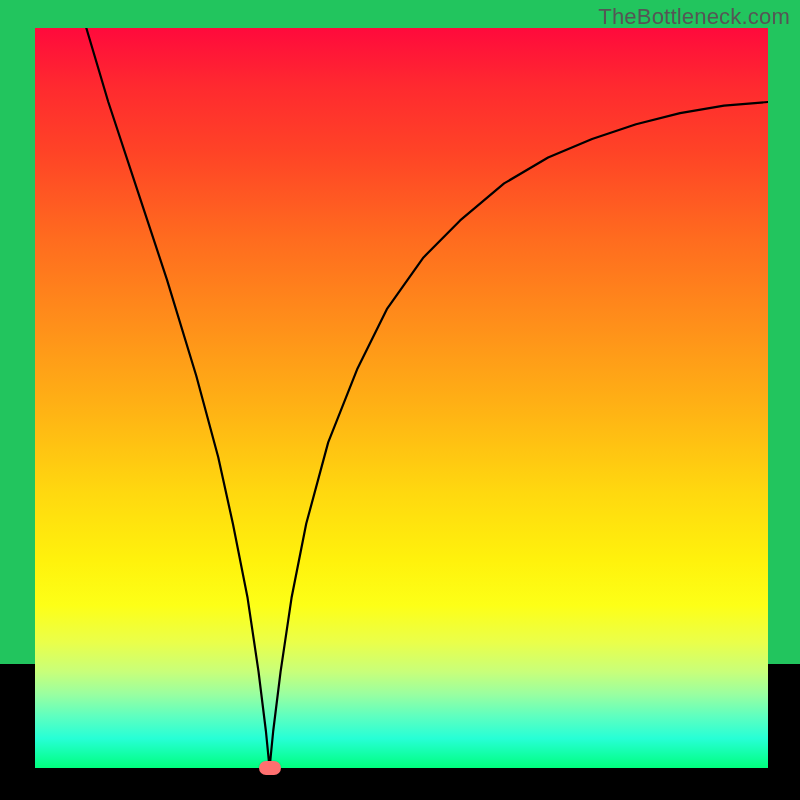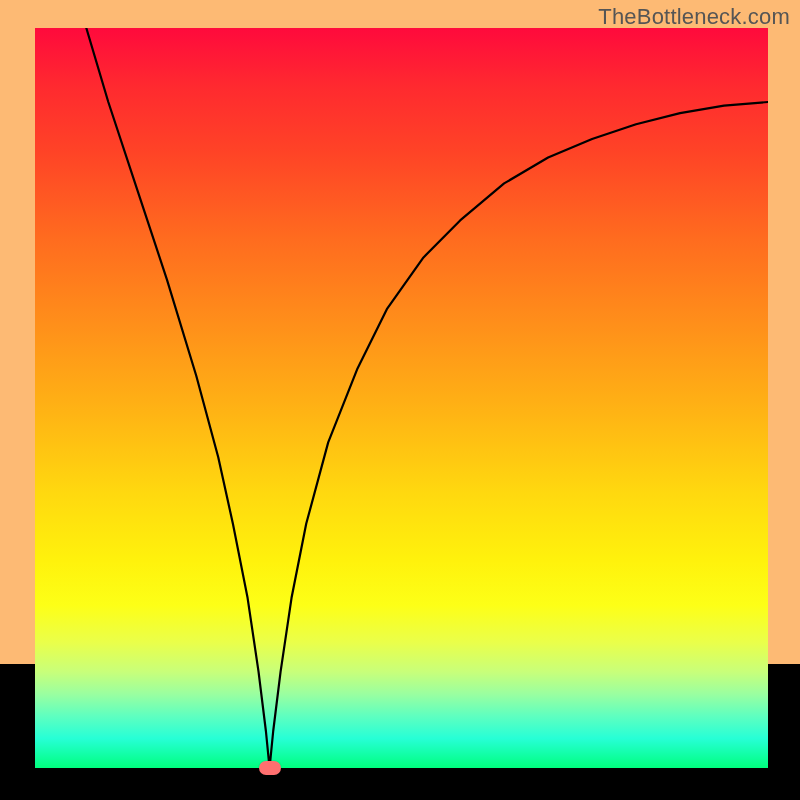--- a/index.html
+++ b/index.html
@@ -8,21 +8,21 @@
     width: 800px;
     height: 800px;
     overflow: hidden;
     background: #000;
     font-family: Arial, Helvetica, sans-serif;
   }
   .frame {
     position: relative;
     width: 800px;
     height: 664px;
-    background: #fdba74;
+    background: #22c55e;
   }
   .watermark {
     position: absolute;
     top: 4px;
     right: 10px;
     color: #555;
     font-size: 22px;
     font-weight: 500;
     letter-spacing: 0.2px;
   }

